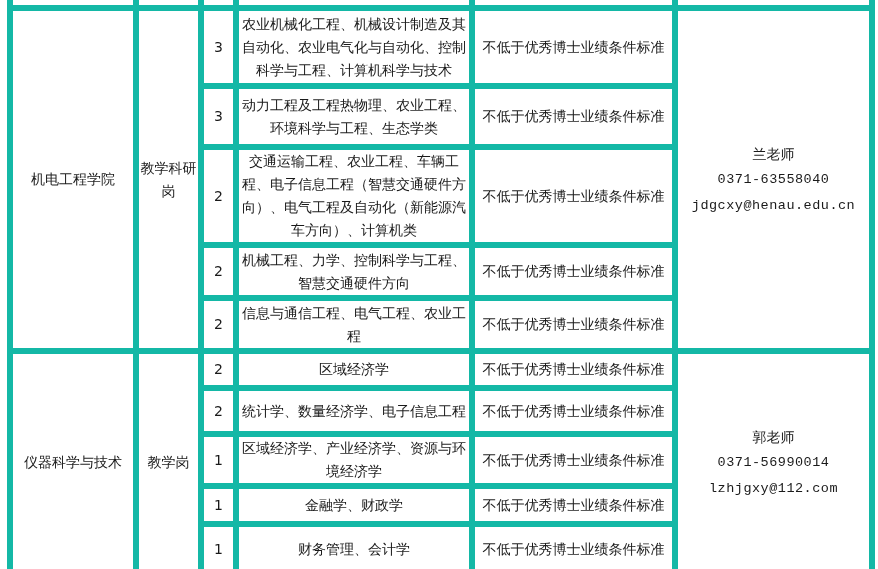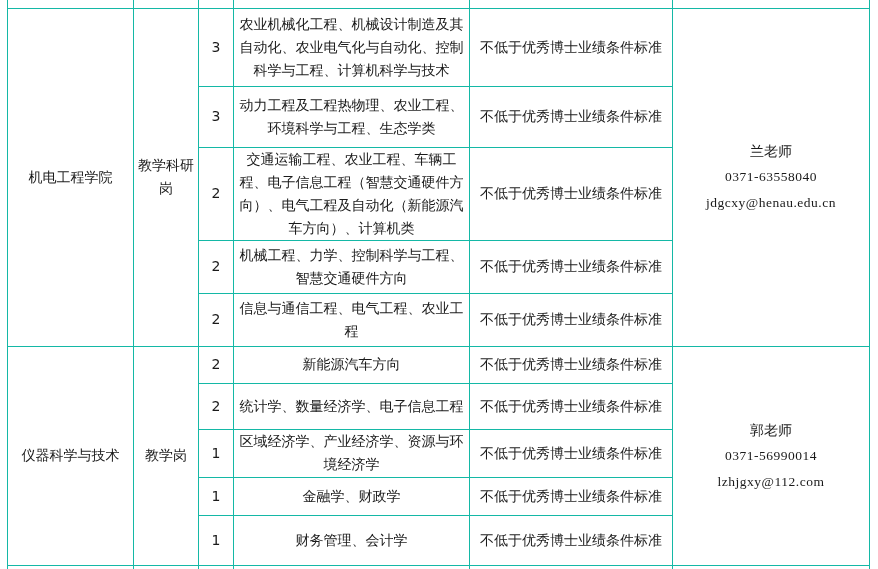--- a/index.html
+++ b/index.html
@@ -15,36 +15,36 @@
     background: #ffffff;
   }
   table.grid {
     position: absolute;
     left: 7px; top: 0;
     width: 862px;
     border-collapse: collapse;
     table-layout: fixed;
   }
   table.grid td {
-    border: 1px solid #14b8a6;
+    border: 6px solid #14b8a6;
     text-align: center;
     vertical-align: middle;
     font-size: 14px;
     line-height: 23px;
     padding: 0 1px;
     overflow: hidden;
     word-break: break-all;
   }
   tr.partial-top td { border-top: none; }
   tr.partial-bottom td { border-bottom: none; }
   td.college-cell, td.position-cell { font-size: 14px; }
   td.contact-cell { line-height: 26px; }
   .contact-line { display: block; line-height: 26px; }
   .contact-phone, .contact-email {
-    font-family: Liberation Serif, serif;
+    font-family: Liberation Mono, monospace;
     font-size: 13.5px;
     letter-spacing: 0.5px;
     text-align: center;
   }
 </style>
 </head>
 <body>
 
 <div class="page">
   <table class="grid">
@@ -97,21 +97,21 @@
     <tr style="height:53px">
       <td class="count-cell">2</td>
       <td class="majors-cell">信息与通信工程、电气工程、农业工程</td>
       <td class="standard-cell">不低于优秀博士业绩条件标准</td>
     </tr>
 
     <tr style="height:37px">
       <td class="college-cell" rowspan="5">仪器科学与技术</td>
       <td class="position-cell" rowspan="5">教学岗</td>
       <td class="count-cell">2</td>
-      <td class="majors-cell">新能源汽车方向</td>
+      <td class="majors-cell">区域经济学</td>
       <td class="standard-cell">不低于优秀博士业绩条件标准</td>
       <td class="contact-cell" rowspan="5">
         <span class="contact-line contact-name">郭老师</span>
         <span class="contact-line contact-phone">0371-56990014</span>
         <span class="contact-line contact-email">lzhjgxy@112.com</span>
       </td>
     </tr>
     <tr style="height:46px">
       <td class="count-cell">2</td>
       <td class="majors-cell">统计学、数量经济学、电子信息工程</td>

